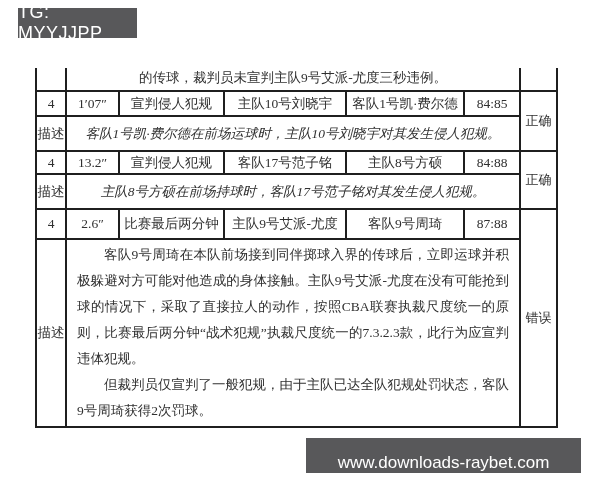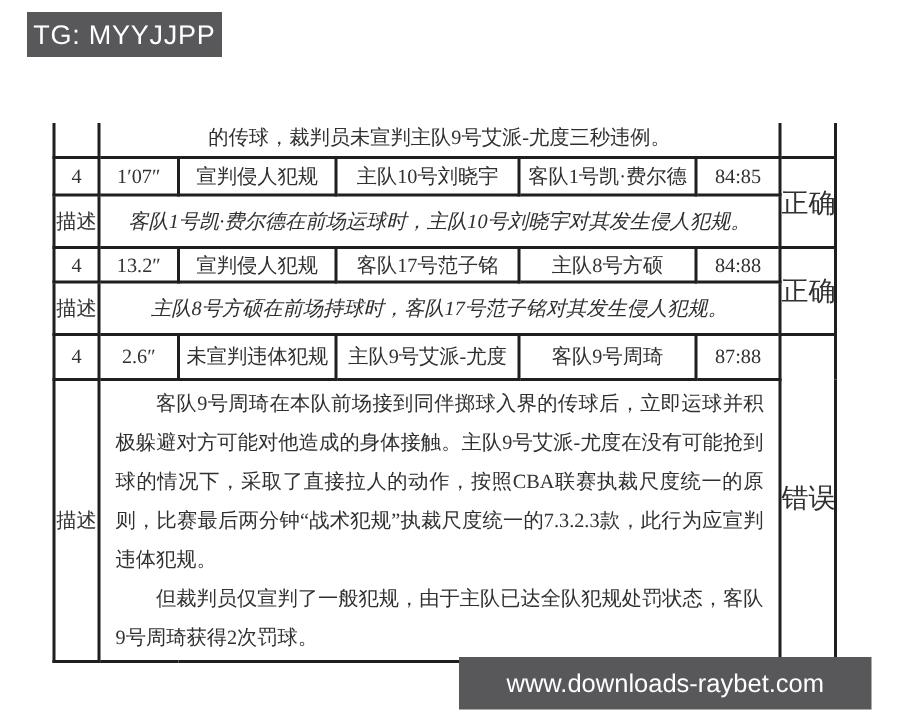--- a/index.html
+++ b/index.html
@@ -7,44 +7,44 @@
     width:600px;height:480px;background:#ffffff;position:relative;
     font-family:"Liberation Serif","DejaVu Serif",serif;
     overflow:hidden;
   }
   
   .tag{
     position:absolute;background:#58585a;color:#fff;
     font-family:"Liberation Sans","DejaVu Sans",sans-serif;
     display:flex;align-items:center;justify-content:center;
   }
-  .tag-top{left:18px;top:8px;width:130px;height:30px;font-size:18px;letter-spacing:0.5px;}
-  .tag-bottom{left:306px;top:438px;width:275px;height:35px;font-size:17px;}
+  .tag-top{left:18px;top:8px;width:119px;height:30px;font-size:18px;letter-spacing:0.5px;}
+  .tag-bottom{left:306px;top:438px;width:275px;height:35px;font-size:17px;align-items:flex-end;}
   
-  .report{position:absolute;left:35px;top:82px;}
+  .report{position:absolute;left:35px;top:68px;}
   table{
     border-collapse:collapse;table-layout:fixed;width:521px;
     color:#303030;
   }
   td{
     border:2px solid #1f1f1f;padding:0;text-align:center;
     font-size:13.5px;overflow:hidden;vertical-align:middle;
     white-space:nowrap;
   }
   tr.row-clip td{border-top:none;}
   td.clip-label{position:relative;vertical-align:top;}
   td.clip-label .clip-up{display:block;margin-top:-16px;font-size:14px;}
   td.clip-text{vertical-align:bottom;padding-bottom:3px;}
   td.desc-cell{white-space:normal;font-style:italic;}
   td.desc-long{
     text-align:justify;padding:2px 10px;white-space:normal;
     font-size:13.5px;line-height:26px;vertical-align:middle;
   }
   td.desc-long p{margin:0;text-indent:2em;}
-  td.verdict-cell{font-size:18px;}
+  td.verdict-cell{font-size:13px;}
 </style>
 </head>
 <body>
 
 <div class="tag tag-top">
   <span>TG: MYYJJPP</span>
 </div>
 
 <div class="report">
   <table>
@@ -93,21 +93,21 @@
       <td rowspan="2" class="verdict-cell">正确</td>
     </tr>
     <tr style="height:35px">
       <td>描述</td>
       <td colspan="5" class="desc-cell">主队8号方硕在前场持球时，客队17号范子铭对其发生侵人犯规。</td>
     </tr>
 
     <tr style="height:30px">
       <td>4</td>
       <td>2.6″</td>
-      <td>未宣判违体犯规</td>
+      <td>比赛最后两分钟</td>
       <td>主队9号艾派-尤度</td>
       <td>客队9号周琦</td>
       <td>87:88</td>
       <td rowspan="2" class="verdict-cell">错误</td>
     </tr>
     <tr style="height:114px">
       <td>描述</td>
       <td colspan="5" class="desc-long">
         <p>客队9号周琦在本队前场接到同伴掷球入界的传球后，立即运球并积极躲避对方可能对他造成的身体接触。主队9号艾派-尤度在没有可能抢到球的情况下，采取了直接拉人的动作，按照CBA联赛执裁尺度统一的原则，比赛最后两分钟“战术犯规”执裁尺度统一的7.3.2.3款，此行为应宣判违体犯规。</p>
         <p>但裁判员仅宣判了一般犯规，由于主队已达全队犯规处罚状态，客队9号周琦获得2次罚球。</p>

